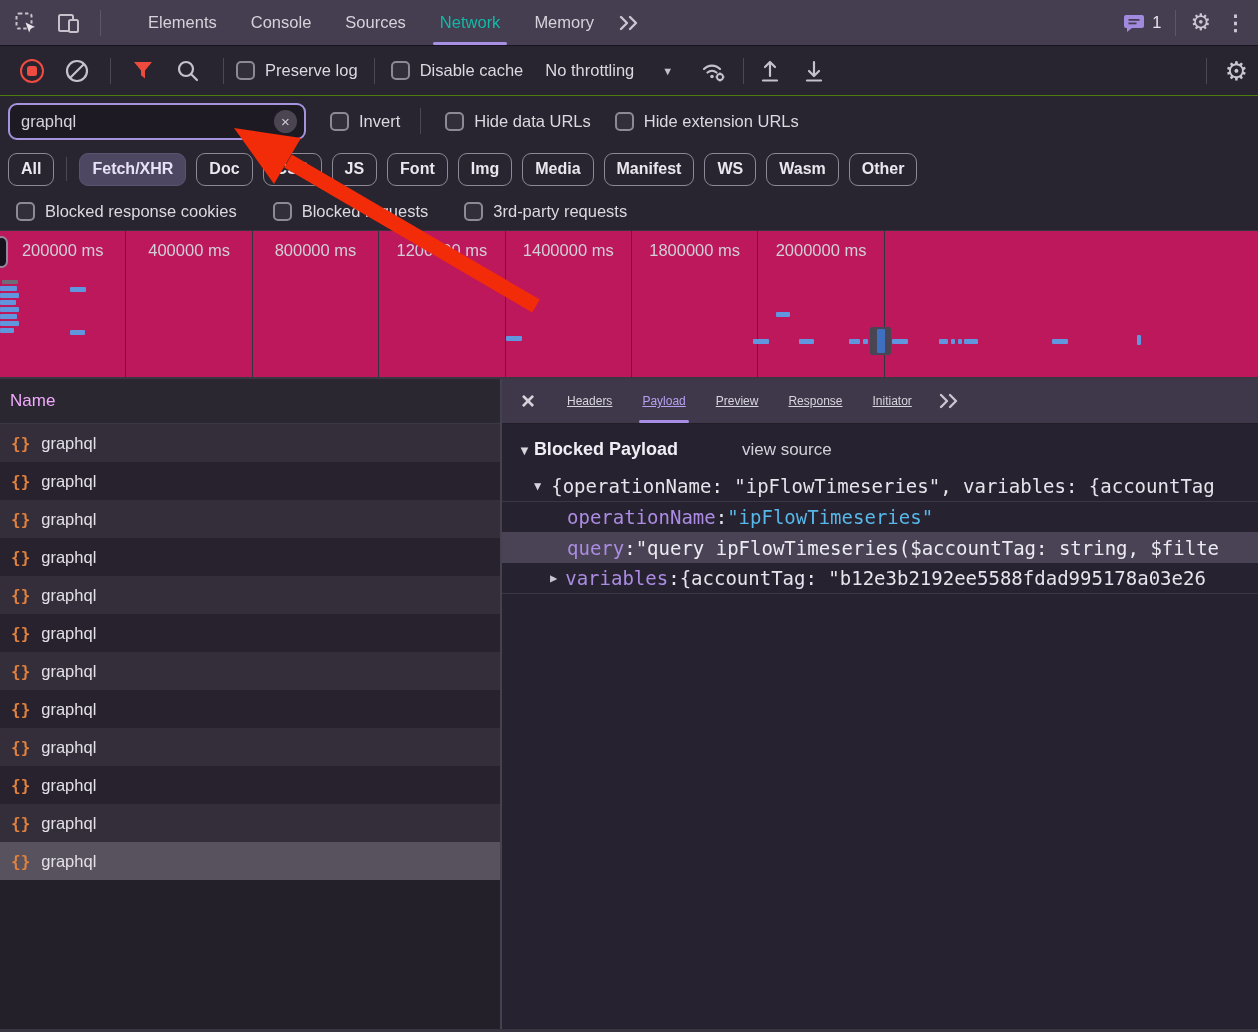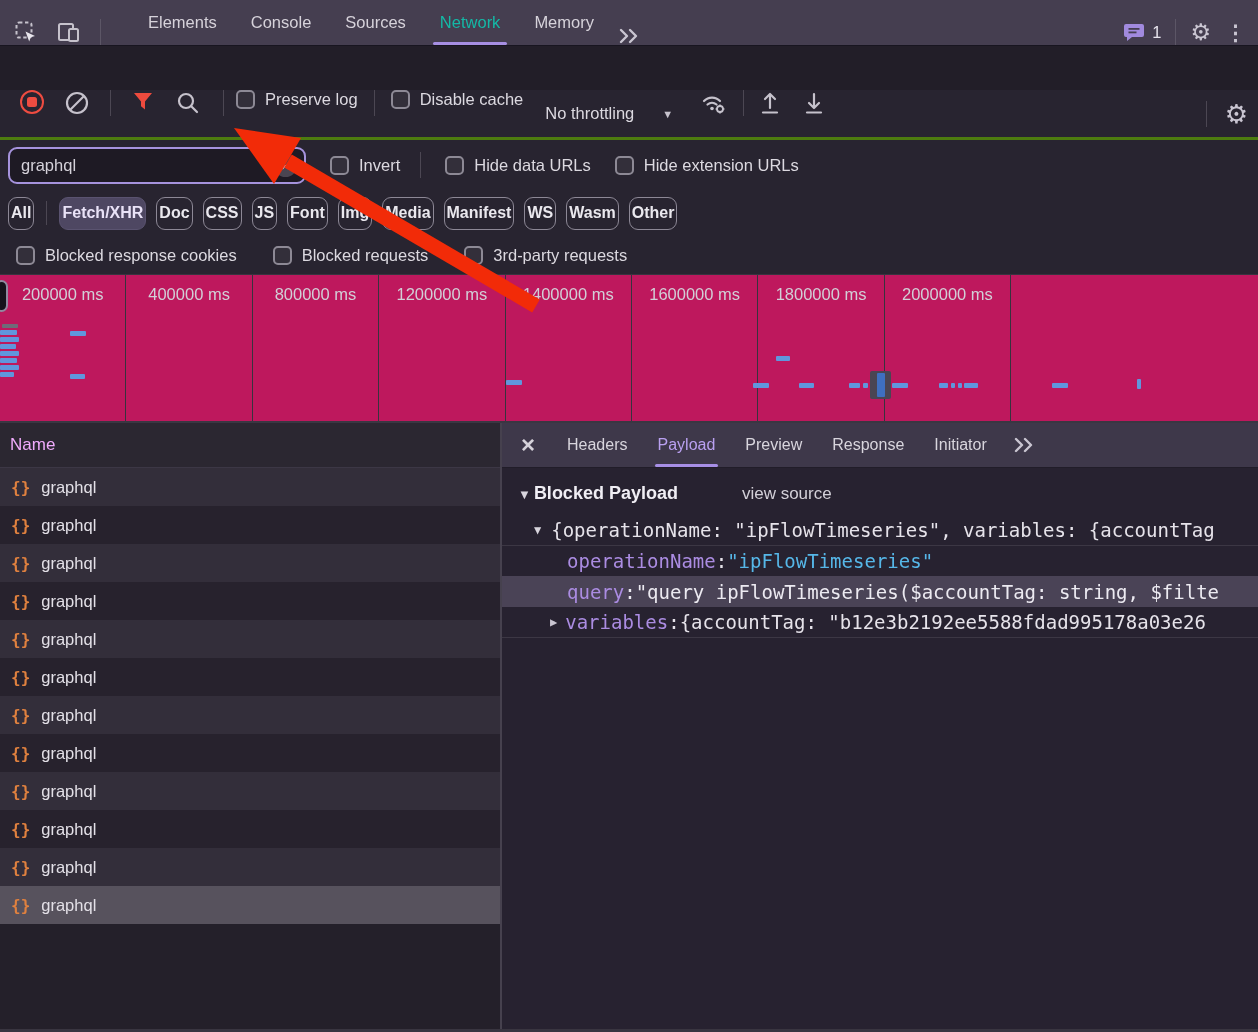--- a/index.html
+++ b/index.html
@@ -5,54 +5,54 @@
   * { box-sizing: border-box; }
   html,body { margin:0; padding:0; }
   body {
     width:1258px; height:1032px; position:relative; overflow:hidden;
     background:#221e28; font-family:"Liberation Sans", sans-serif;
     -webkit-font-smoothing:antialiased;
   }
   .vdiv { width:1px; height:26px; background:#4c4753; flex:none; }
 
   
-  .tabbar { height:46px; background:#453e50; display:flex; align-items:flex-end; border-bottom:1px solid #181520; }
+  .tabbar { height:46px; background:#453e50; display:flex; align-items:center; border-bottom:1px solid #181520; }
   .tabbar .icons { display:flex; align-items:center; gap:18px; padding:0 16px 0 14px; }
   .tabbar .vdiv { background:#5c5666; }
   .tabs { display:flex; align-items:center; height:100%; margin-left:14px; }
   .tab { height:100%; display:flex; align-items:center; padding:0 17px; color:#d6d2da; font-size:16.5px; position:relative; cursor:default; }
   .tab.selected { color:#14b8a6; }
   .tab.selected::after { content:''; position:absolute; left:10px; right:10px; bottom:0; height:3px; border-radius:2px; background:#a78fe3; }
   .more-chevrons { margin-left:6px; display:flex; }
   .tabbar-right { margin-left:auto; display:flex; align-items:center; gap:14px; padding-right:12px; }
   .bubble-wrap { display:flex; align-items:center; gap:7px; color:#e6e3ec; font-size:16.5px; }
   .glyph { color:#c9c5d1; font-size:23px; line-height:1; }
   .kebab { font-size:21px; font-weight:bold; letter-spacing:0; color:#c9c5d1; }
 
   
-  .toolbar { height:50px; background:#282430; display:flex; border-bottom:3px solid #4d7c0f; padding:0 10px;margin-top:44px; }
+  .toolbar { height:50px; background:#282430; display:flex; align-items:center; border-bottom:1px solid #4d7c0f; padding:0 10px; }
   .rec-btn { width:24px; height:24px; border:2.5px solid #ee4c41; border-radius:50%; position:relative; margin:0 10px; flex:none; }
   .rec-btn::after { content:''; position:absolute; inset:5px; background:#ee4c41; border-radius:2.5px; }
   .cb { width:19px; height:19px; border:2px solid #8d8995; border-radius:5px; background:#332f3a; flex:none; }
   .cblabel { color:#dcd9e0; font-size:16.5px; margin:0 0 0 10px; white-space:nowrap; }
   .throttle { display:flex; align-items:center; color:#dcd9e0; font-size:16.5px; margin-left:22px; }
   .caret { font-size:11px; color:#c6c2cc; margin-left:28px; }
   .toolbar-right-gear { margin-left:auto; display:flex; align-items:center; }
 
   
   .filter-row { height:50px; background:#282430; display:flex; align-items:center; padding:0 8px; }
   .filter-box { width:298px; height:37px; border:2px solid #a693dd; border-radius:9px; background:#1e1a24; display:flex; align-items:center; flex:none; }
   .filter-box input { flex:1; min-width:0; background:transparent; border:none; outline:none; color:#d5d2da; font-size:16.5px; padding:0 4px 0 11px; font-family:"Liberation Sans",sans-serif; }
   .clear-btn { width:23px; height:23px; border-radius:50%; background:#4a4551; color:#cfccd5; font-size:15px; display:flex; align-items:center; justify-content:center; margin-right:7px; flex:none; }
   .filter-row .group { display:flex; align-items:center; margin-left:24px; }
   .filter-row .vdiv { margin-left:20px; }
 
   
   .chips { height:46px; background:#282430; display:flex; align-items:center; padding:0 8px; gap:10px; }
-  .chip { height:33px; padding:0 2px; border:1px solid #8d8896; border-radius:9px; display:flex; align-items:center; color:#eae8ee; font-size:16px; font-weight:600; white-space:nowrap; }
+  .chip { height:33px; padding:0 12px; border:1px solid #8d8896; border-radius:9px; display:flex; align-items:center; color:#eae8ee; font-size:16px; font-weight:600; white-space:nowrap; }
   .chip.selected { background:#4e4762; border-color:#5a5370; color:#e9e2f7; }
   .chips .vdiv { height:24px; margin:0 2px; }
 
   
   .options { height:38px; background:#282430; display:flex; align-items:center; padding:0 16px; }
   .options .group { display:flex; align-items:center; margin-right:36px; }
 
   
   .timeline { position:relative; height:149px; background:#be185d; border-top:1px solid #38343f; border-bottom:2px solid #3a3642; overflow:hidden; }
   .tl-cells { display:flex; height:100%; }
@@ -71,21 +71,21 @@
   .req-rows { flex:1; overflow:hidden; }
   .req-row { height:38px; display:flex; align-items:center; padding-left:11px; font-size:16.5px; color:#e3e0e7; background:#27222d; }
   .req-row:nth-child(odd) { background:#332e3a; }
   .req-row.selected { background:#57525d; }
   .braces-icon { color:#e0813f; font-family:"DejaVu Sans Mono",monospace; font-weight:bold; font-size:16px; margin-right:11px; }
 
   
   .right-panel { flex:1; background:#272230; display:flex; flex-direction:column; min-width:0; }
   .detail-tabs { height:45px; flex:none; background:#3e384a; display:flex; align-items:center; border-bottom:1px solid #211d29; }
   .close-x { color:#d5d2da; font-size:24px; font-weight:bold; padding:0 17px 0 19px; line-height:1; }
-  .dtab { height:100%; display:flex; align-items:center; padding:0 15px; color:#d8d5dd; font-size:16px; position:relative; }
+  .dtab { height:100%; display:flex; align-items:center; padding:0 15px; color:#d8d5dd; font-size:12px; position:relative;text-decoration:underline; }
   .dtab.selected { color:#b9a0f0; }
   .dtab.selected::after { content:''; position:absolute; left:12px; right:12px; bottom:0; height:3px; border-radius:2px; background:#a78fe6; }
   .payload { flex:1; overflow:hidden; }
   .section-head { display:flex; align-items:baseline; padding:15px 0 10px 16px; }
   .tri { color:#d8d5dd; font-size:13px; margin-right:3px; }
   .section-title { color:#f0eef4; font-size:18px; font-weight:bold; }
   .view-source { color:#d3d0d8; font-size:17px; margin-left:64px; }
   .tree { font-family:"DejaVu Sans Mono",monospace; font-size:19px; color:#e6e3ea; white-space:nowrap; }
   .tline { height:31px; display:flex; align-items:center; overflow:hidden; }
   .tline .tri { font-size:12px; }
@@ -267,21 +267,20 @@
 </div>
 
 <div class="timeline">
   <div class="tl-cells">
 
   <div class="tl-cell">200000 ms</div>
       <div class="tl-cell">400000 ms</div>
       <div class="tl-cell">800000 ms</div>
       <div class="tl-cell">1200000 ms</div>
       <div class="tl-cell">1400000 ms</div>
-      <div class="tl-cell">1600000 ms</div>
       <div class="tl-cell">1800000 ms</div>
       <div class="tl-cell">2000000 ms</div>
     </div>
   <div id="tl-marks" style="position:absolute;inset:0;">
       <div class="mark grey" style="left: 2px; top: 49px; width: 16px; height: 4px;"></div>
       <div class="mark blue" style="left: 0px; top: 55px; width: 17px; height: 5px;"></div>
       <div class="mark blue" style="left: 0px; top: 62px; width: 19px; height: 5px;"></div>
       <div class="mark blue" style="left: 0px; top: 69px; width: 16px; height: 5px;"></div>
       <div class="mark blue" style="left: 0px; top: 76px; width: 19px; height: 5px;"></div>
       <div class="mark blue" style="left: 0px; top: 83px; width: 17px; height: 5px;"></div>

